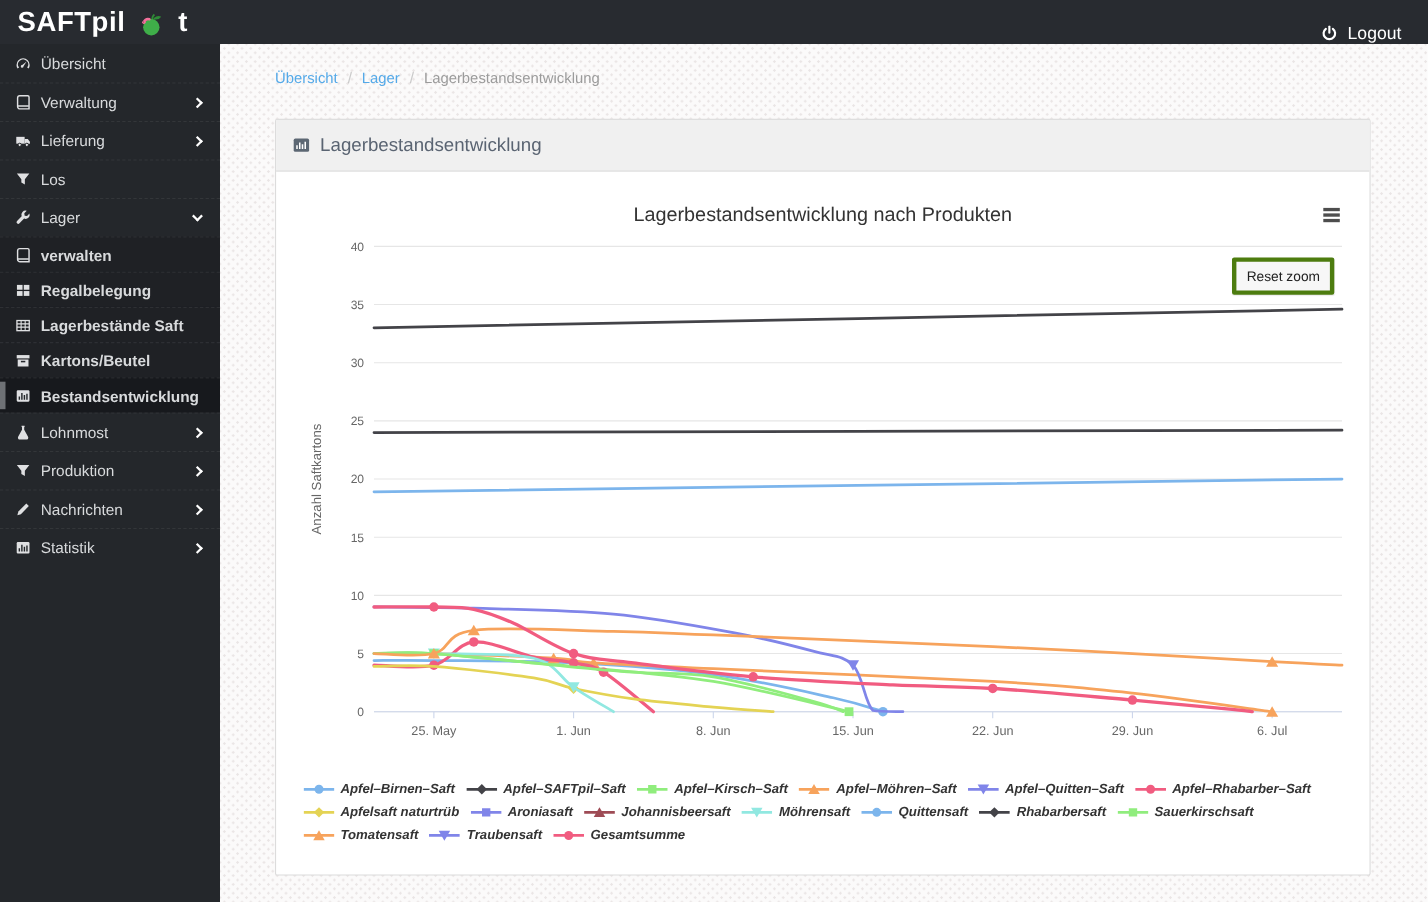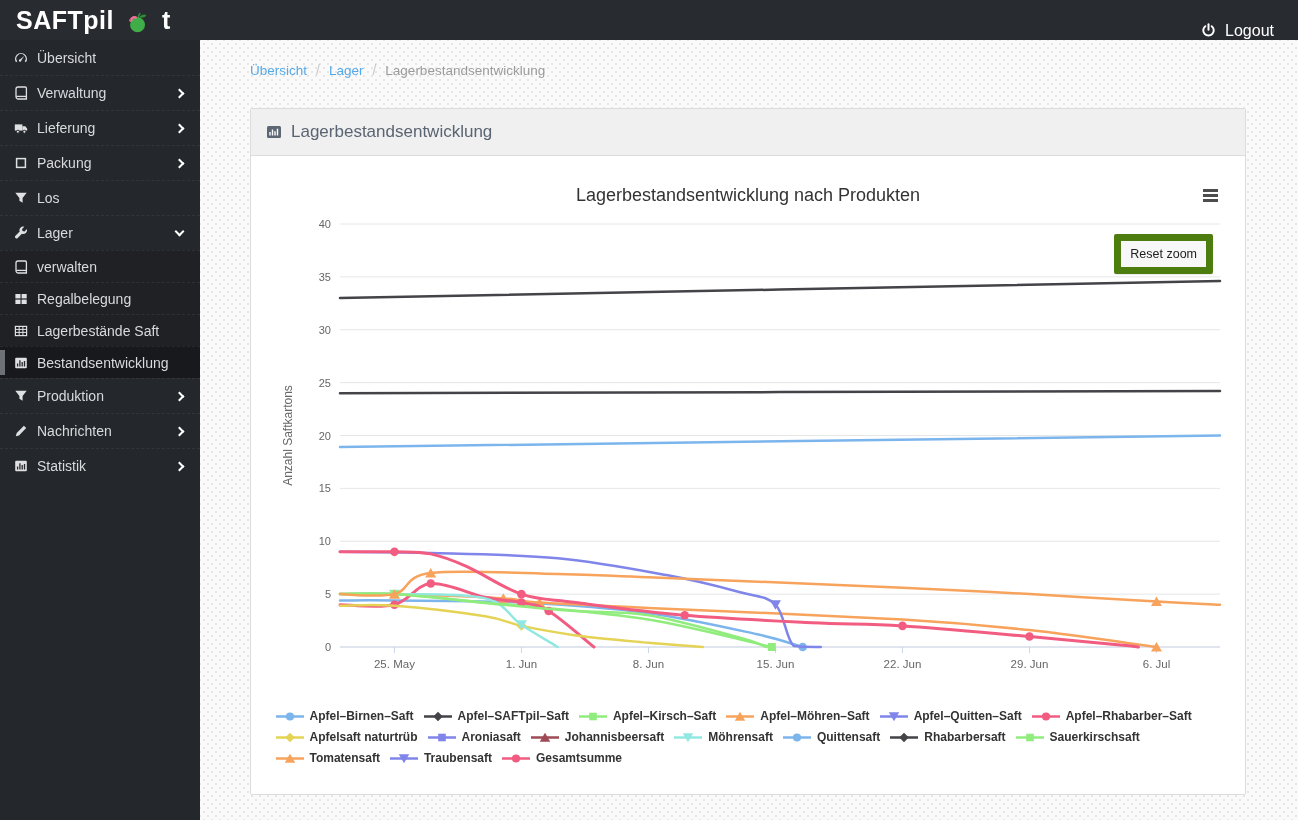--- a/index.html
+++ b/index.html
@@ -12,21 +12,21 @@
           font-size:25px; font-weight:bold; letter-spacing:.5px; cursor:pointer;gap:13px; }
   .logo .apple { display:inline-block; width:20px; height:23px; margin:0 1px; position:relative; top:2px; }
   .logout { display:flex; align-items:center; gap:9px; color:#fff; font-size:16px; padding-right:24px; cursor:pointer;margin-top:21px; }
 
   
   .sidebar { position:fixed; top:40px; left:0; bottom:0; width:200px; background:#24272b; z-index:10; }
   .side-item { display:flex; align-items:center; height:35px; padding:0 14px; gap:9px;
                color:#d8dadc; font-size:14px; cursor:pointer; border-top:1px dashed rgba(255,255,255,.07); position:relative; }
   .side-item:first-child { border-top:none; }
   .side-item .ico { width:14px; height:14px; flex:0 0 14px; display:inline-flex; }
-  .side-item.sub { background:#1f2125; height:32px; }
+  .side-item.sub { background:#1f2125; height:32px;font-weight:bold; }
   .side-item.active { background:#17191d; }
   .side-item.active::before { content:""; position:absolute; left:0; top:3px; bottom:3px; width:5px; background:#6e7175; }
   .chev { width:7px; height:7px; border-style:solid; border-color:#fff; border-width:2.4px 2.4px 0 0;
           display:inline-block; margin-left:auto; }
   .chev.right { transform:rotate(45deg); margin-right:3px; }
   .chev.down  { transform:rotate(135deg); margin-right:3px; position:relative; top:-2px;}
 
   
   .content { margin-left:200px; margin-top:40px; height:780px; padding:20px 52px 20px 50px;
              background-color:#fbfafa;
@@ -39,25 +39,25 @@
   .breadcrumb .sep { color:#c9c9c9; font-size:14px; }
 
   .panel { background:#fff; border:1px solid #dcdcdc; border-radius:2px; }
   .panel-header { background:#f0f0f0; border-bottom:1px solid #dcdcdc; padding:13px 15px;
                   display:flex; align-items:center; gap:9px; color:#5a6472; font-size:17px; }
   .panel-body { padding:15px 15px 22px 15px; }
 
   .chart-wrap { position:relative; width:964px; margin:0 auto; }
   .hamburger { position:absolute; top:14px; right:10px; cursor:pointer; padding:2px; }
   .hamburger div { width:15px; height:3px; background:#4d4d4d; margin:2px 0; }
-  .reset-zoom { position:absolute; top:63px; right:17px; background:#f7f7f7; border:7px solid #4d7c0f;
+  .reset-zoom { position:absolute; top:63px; right:17px; background:#f7f7f7; border:4px solid #4d7c0f;
                 border-radius:2px; padding:6px 9px; font-size:12.5px; color:#222; cursor:pointer;
                 box-shadow:0 1px 1px rgba(0,0,0,.08); font-family:"Liberation Sans",sans-serif;text-align:center; }
 
-  .legend { width:945px; margin:4px auto 0; display:flex; flex-wrap:wrap; justify-content:flex-start; }
+  .legend { width:945px; margin:4px auto 0; display:flex; flex-wrap:wrap; justify-content:flex-start;font-style:italic; }
   .legend-item { display:inline-flex; align-items:center; gap:6px; margin:0 10px 7px 0; cursor:pointer;
                  font-size:12px; font-weight:bold; color:#333; }
   text { font-family:"Liberation Sans", sans-serif; }
 </style>
 </head>
 <body>
 
 <div class="topbar">
   <div class="logo">
     <span>SAFTpil</span>
@@ -112,29 +112,20 @@
           <circle cx="3.9" cy="10.7" r="1.5" fill="#dfe0e2" stroke="#24272b" stroke-width="0.9"></circle>
           <circle cx="10.4" cy="10.7" r="1.5" fill="#dfe0e2" stroke="#24272b" stroke-width="0.9"></circle>
         </svg>
       </span>
       <span>Lieferung</span>
       <span class="chev right"></span>
     </div>
     <div class="side-item">
       <span class="ico">
         <svg viewBox="0 0 14 14" width="14" height="14">
-          <rect x="2.6" y="2.6" width="8.8" height="8.8" fill="none" stroke="#dfe0e2" stroke-width="1.5"></rect>
-        </svg>
-      </span>
-      <span>Packung</span>
-      <span class="chev right"></span>
-    </div>
-    <div class="side-item">
-      <span class="ico">
-        <svg viewBox="0 0 14 14" width="14" height="14">
           <path d="M1.3 1.8h11.4L8.6 6.9v4.8L5.4 9.8V6.9z" fill="#dfe0e2"></path>
         </svg>
       </span>
       <span>Los</span>
     </div>
     <div class="side-item">
       <span class="ico">
         <svg viewBox="0 0 14 14" width="14" height="14">
           <path d="M12.8 3.1a3.7 3.7 0 0 1-4.9 4.6L3.7 12a1.55 1.55 0 0 1-2.2-2.2L5.7 5.6a3.7 3.7 0 0 1 4.6-4.9L8.1 2.9l.3 2.2 2.2.3z" fill="#dfe0e2"></path>
         </svg>
@@ -164,28 +155,47 @@
     </div>
     <div class="side-item sub">
       <span class="ico">
         <svg viewBox="0 0 14 14" width="14" height="14">
           <rect x="1.4" y="2.4" width="11.2" height="9.2" fill="none" stroke="#dfe0e2" stroke-width="1.2"></rect>
           <path d="M1.4 5.4h11.2M1.4 8.4h11.2M5.2 2.4v9.2M8.9 2.4v9.2" stroke="#dfe0e2" stroke-width="1"></path>
         </svg>
       </span>
       <span>Lagerbestände Saft</span>
     </div>
+    <div class="side-item sub">
+      <span class="ico">
+        <svg viewBox="0 0 14 14" width="14" height="14">
+          <rect x="1.2" y="1.8" width="11.6" height="3" fill="#dfe0e2"></rect>
+          <path d="M2.1 5.8h9.8V12.2H2.1z" fill="#dfe0e2"></path>
+          <rect x="5" y="7" width="4" height="1.4" fill="#24272b"></rect>
+        </svg>
+      </span>
+      <span>Kartons/Beutel</span>
+    </div>
     <div class="side-item sub active">
       <span class="ico">
         <svg viewBox="0 0 14 14" width="14" height="14">
           <rect x="1.2" y="1.8" width="11.6" height="10.4" rx="1" fill="#dfe0e2"></rect>
           <path d="M3.6 10.4V7.4M5.9 10.4V4.2M8.2 10.4V6M10.5 10.4V4.9" stroke="#24272b" stroke-width="1.3"></path>
         </svg>
       </span>
       <span>Bestandsentwicklung</span>
+    </div>
+    <div class="side-item">
+      <span class="ico">
+        <svg viewBox="0 0 14 14" width="14" height="14">
+          <path d="M5.6 1h2.8v1L8 2.3v2.4l3.5 6.4a1.7 1.7 0 0 1-1.5 2.5H4a1.7 1.7 0 0 1-1.5-2.5L6 4.7V2.3l-.4-.3z" fill="#dfe0e2"></path>
+        </svg>
+      </span>
+      <span>Lohnmost</span>
+      <span class="chev right"></span>
     </div>
     <div class="side-item">
       <span class="ico">
         <svg viewBox="0 0 14 14" width="14" height="14">
           <path d="M1.3 1.8h11.4L8.6 6.9v4.8L5.4 9.8V6.9z" fill="#dfe0e2"></path>
         </svg>
       </span>
       <span>Produktion</span>
       <span class="chev right"></span>
     </div>

